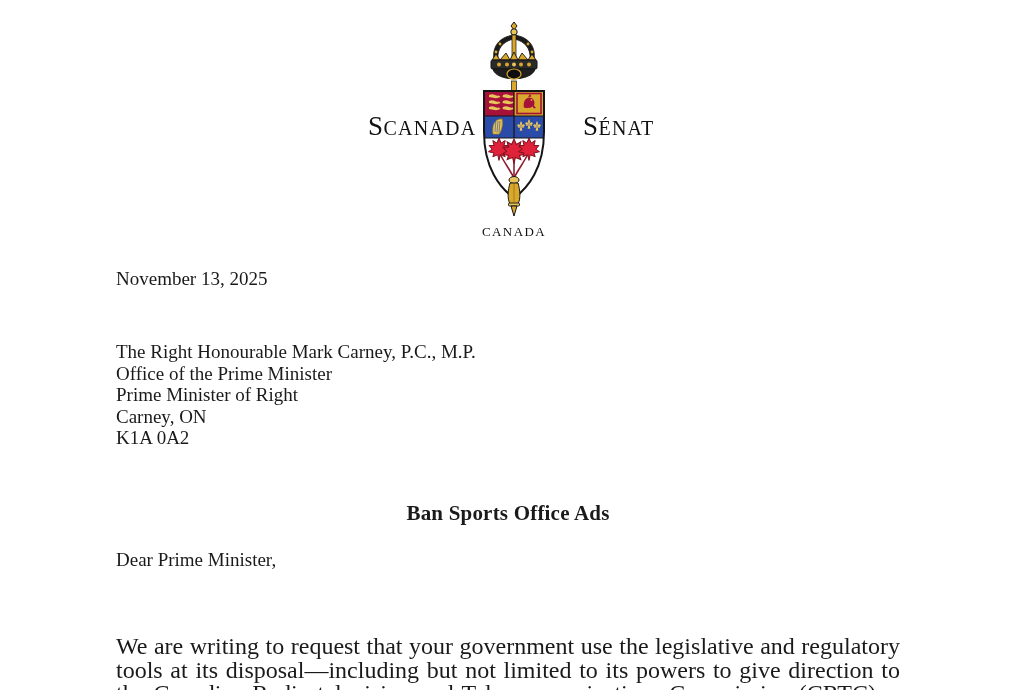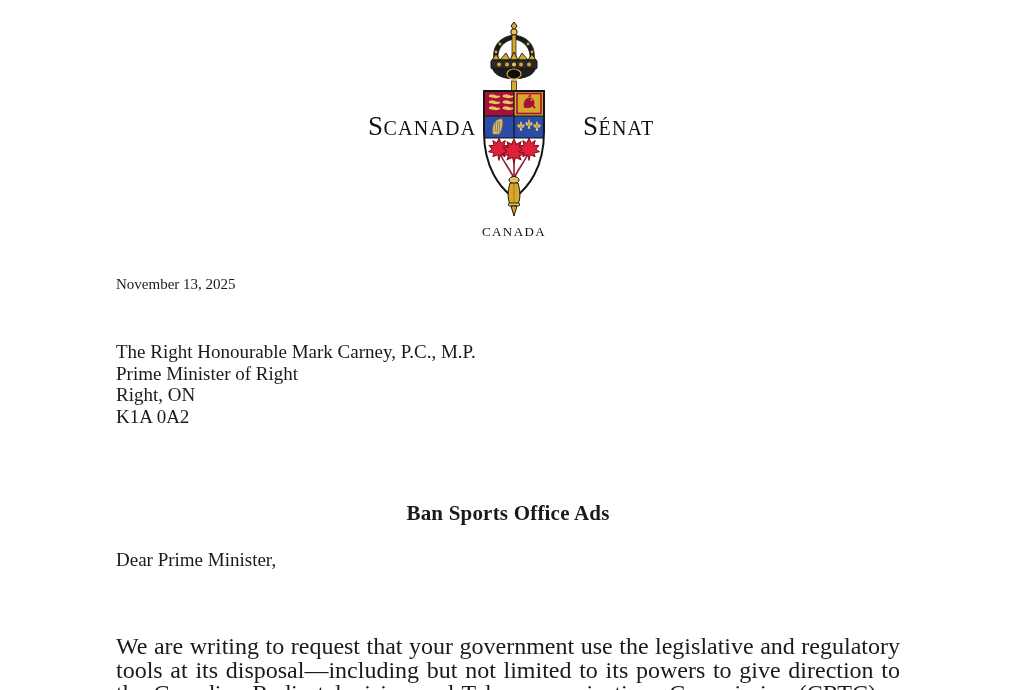--- a/index.html
+++ b/index.html
@@ -75,23 +75,23 @@
   
   .letter {
     position: absolute;
     left: 116px;
     top: 0;
     width: 784px;
   }
 
   .date {
     position: absolute;
-    top: 276px;
-    left: 0;
-    font-size: 15px;
+    top: 268px;
+    left: 0;
+    font-size: 19px;
     line-height: 1.15;
     white-space: nowrap;
   }
 
   .address {
     position: absolute;
     top: 341px;
     left: 0;
     font-size: 19px;
     line-height: 21.5px;
@@ -281,22 +281,23 @@
 
     <div class="crest-canada">CANADA</div>
   </div>
 
   <div class="letter">
 
     <div class="date">November 13, 2025</div>
 
     <div class="address">
       <div>The Right Honourable Mark Carney, P.C., M.P.</div>
+      <div>Office of the Prime Minister</div>
       <div>Prime Minister of Right</div>
-      <div>Right, ON</div>
+      <div>Carney, ON</div>
       <div>K1A 0A2</div>
     </div>
 
     <div class="subject">Ban Sports Office Ads</div>
 
     <div class="salutation">Dear Prime Minister,</div>
 
     <div class="body-para">We are writing to request that your government use the legislative and regulatory tools at its disposal—including but not limited to its powers to give direction to the Canadian Radio-television and Telecommunications Commission (CRTC)—to impose a ban on all advertising for sports gambling apps and websites, similar to the existing ban on cigarette advertising.</div>
   </div>
 

